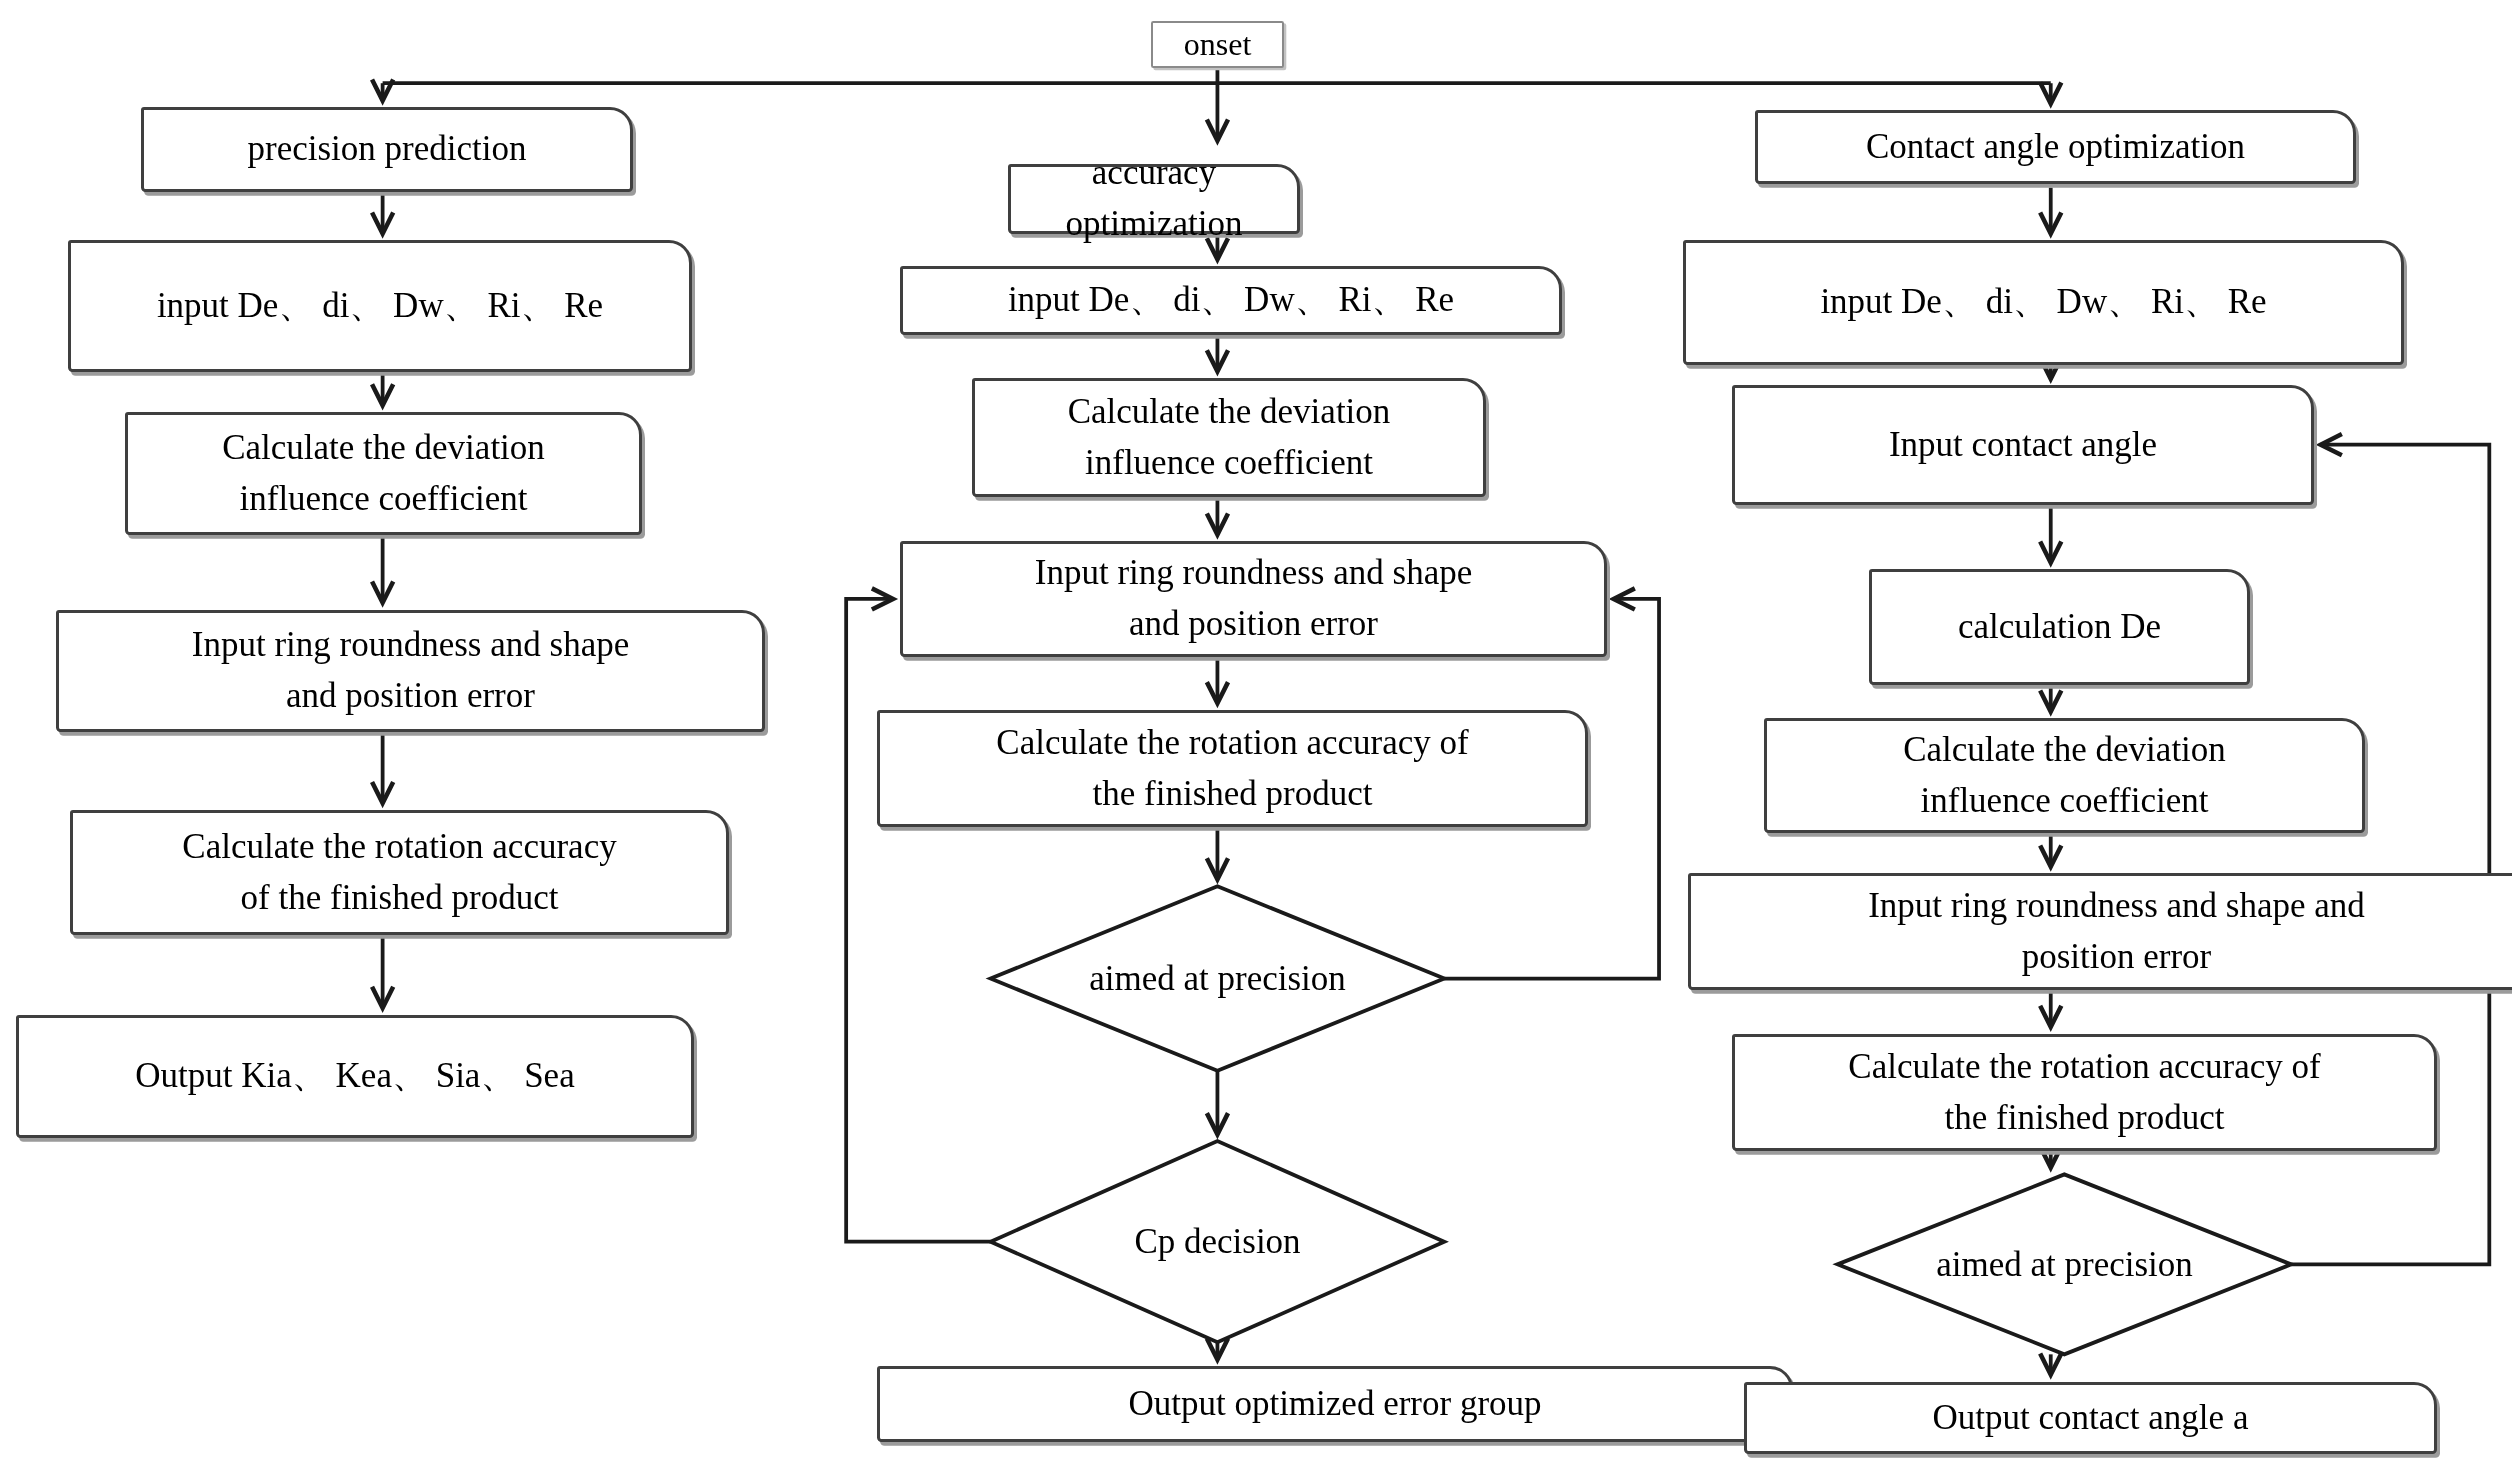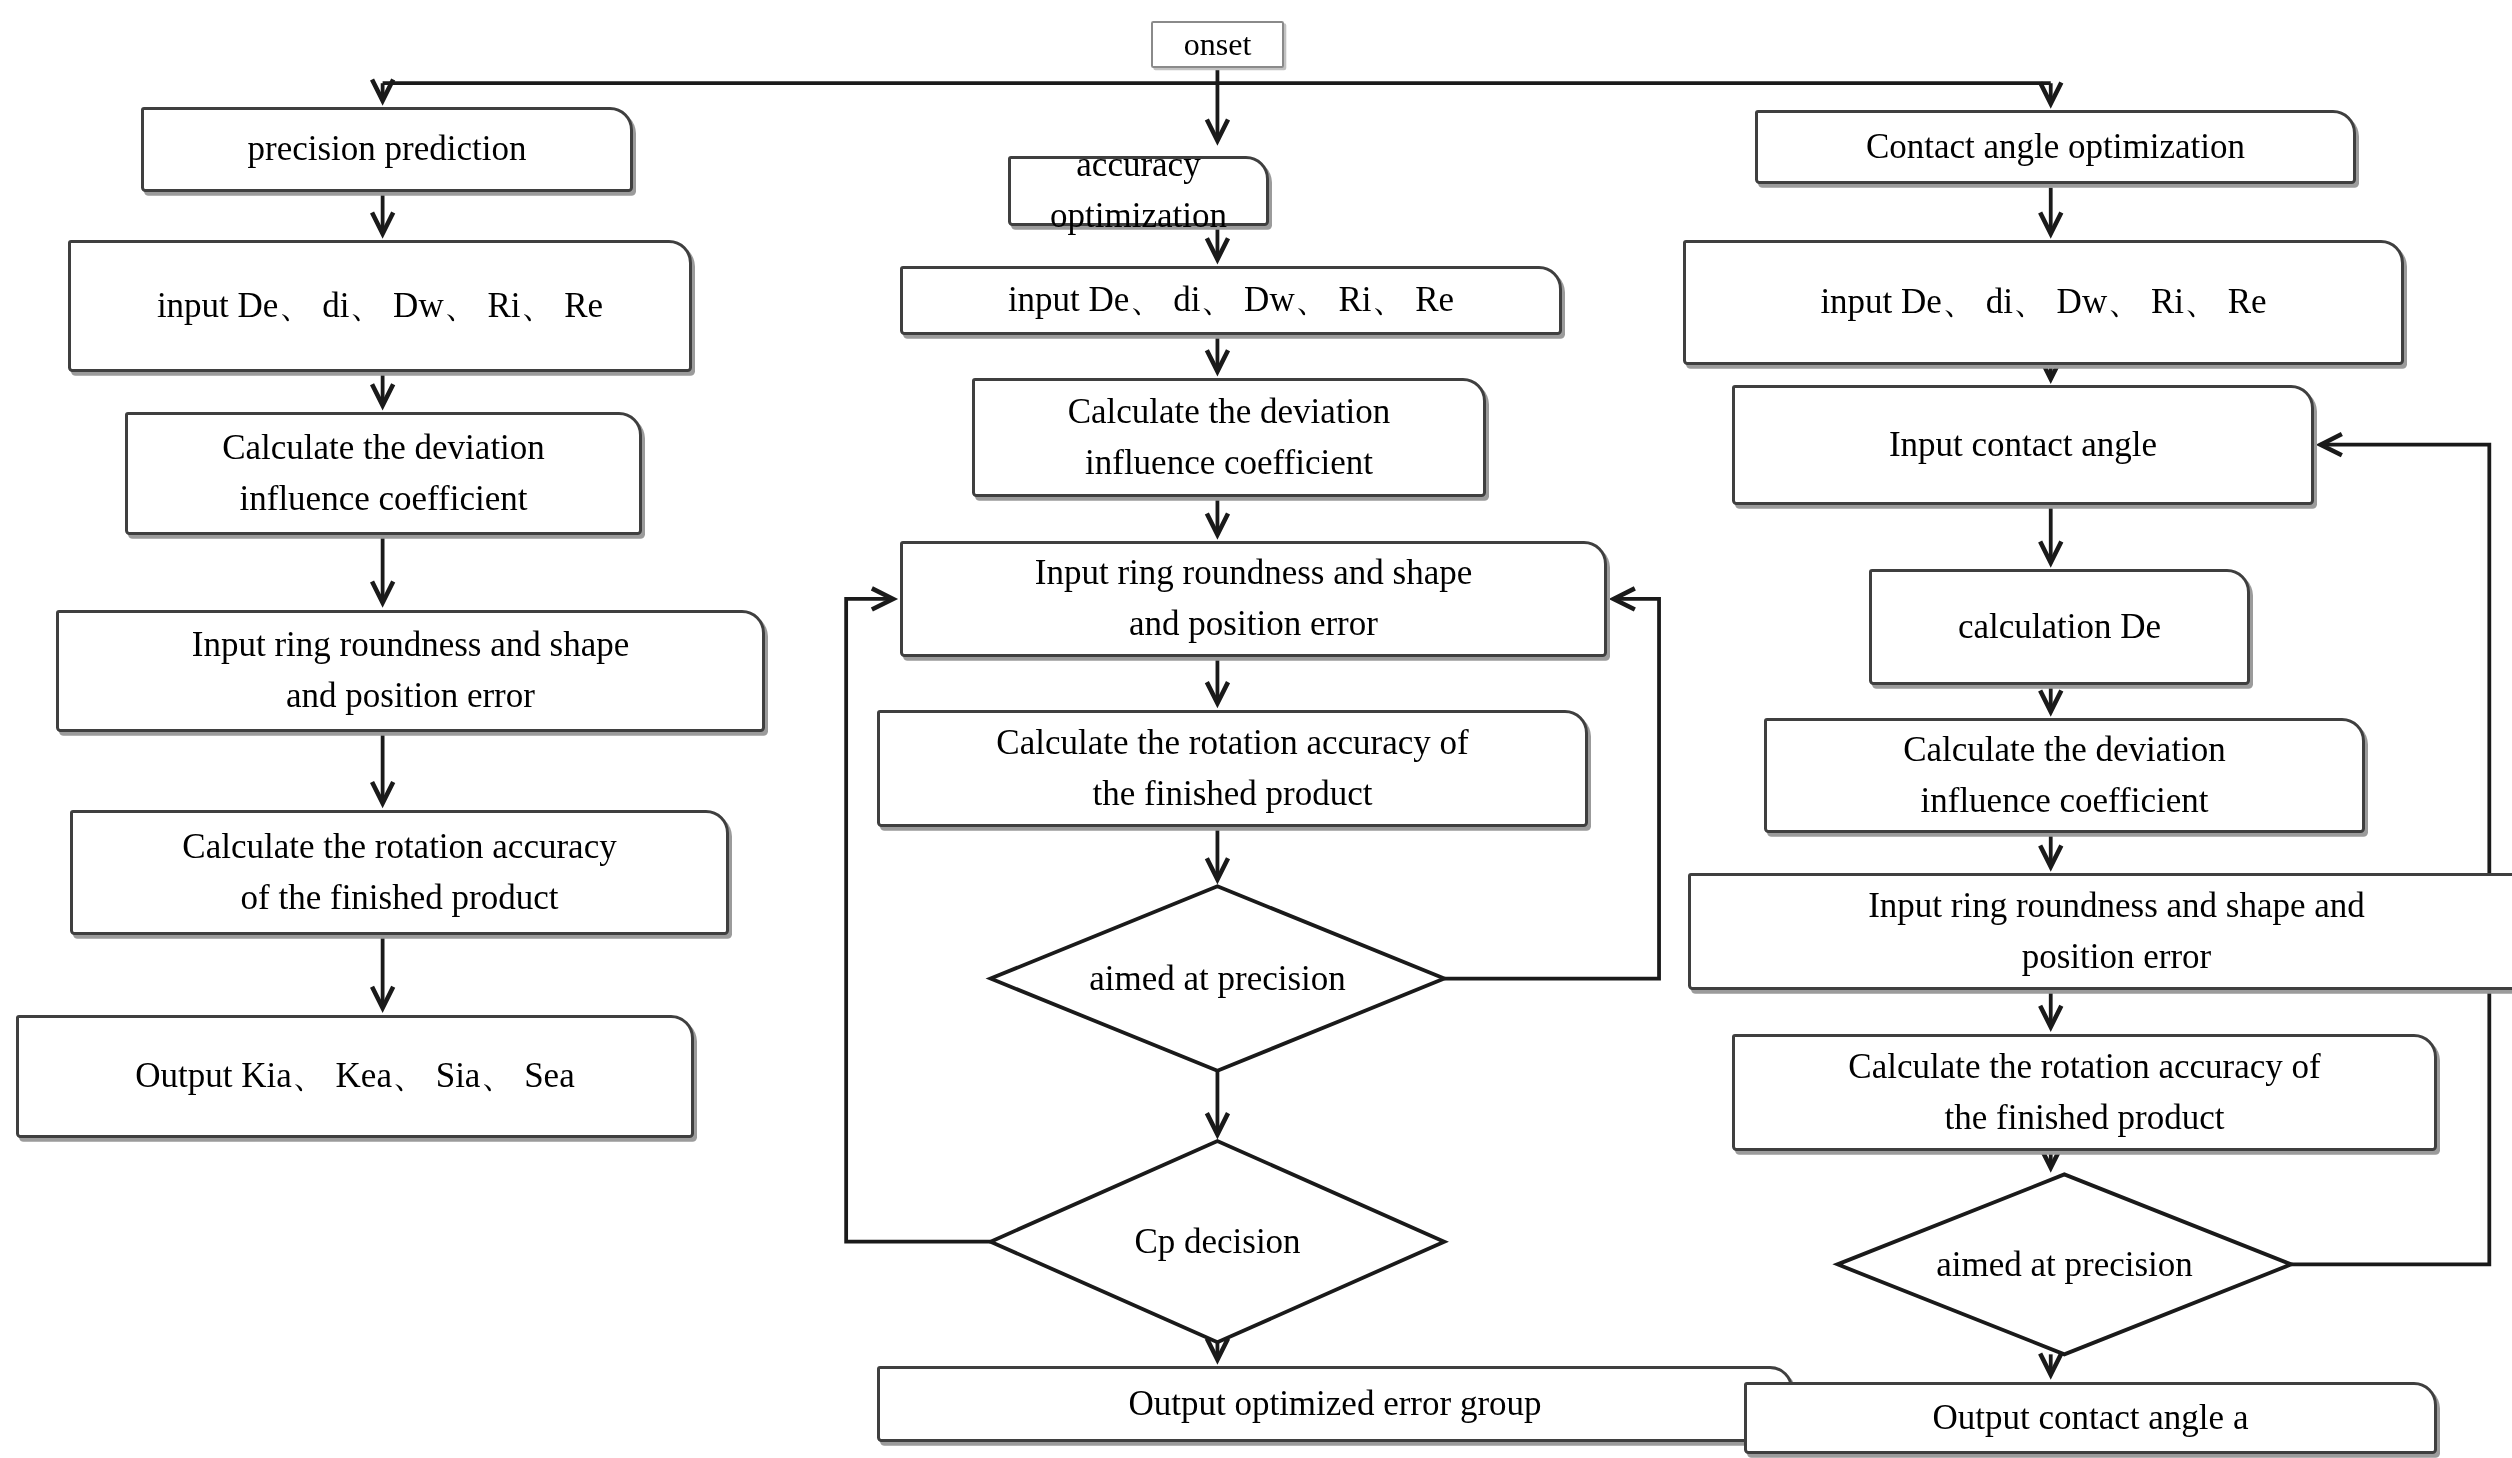--- a/index.html
+++ b/index.html
@@ -53,21 +53,21 @@
   
   #onset{left:1151px;top:21px;width:133px;height:47px;}
 
   #l0{left:141px;top:107px;width:492px;height:85px;}
   #l1{left:68px;top:240px;width:624px;height:132px;}
   #l2{left:125px;top:412px;width:517px;height:123px;}
   #l3{left:56px;top:610px;width:709px;height:122px;}
   #l4{left:70px;top:810px;width:659px;height:125px;}
   #l5{left:16px;top:1015px;width:678px;height:123px;}
 
-  #m0{left:1008px;top:156px;width:261px;height:70px;}
+  #m0{left:1008px;top:164px;width:292px;height:70px;}
   #m1{left:900px;top:266px;width:662px;height:69px;}
   #m2{left:972px;top:378px;width:514px;height:119px;}
   #m3{left:900px;top:541px;width:707px;height:116px;}
   #m4{left:877px;top:710px;width:711px;height:117px;}
   #m5{left:877px;top:1366px;width:916px;height:76px;}
   #dm1-label{left:1006px;top:952px;width:423px;height:53px;}
   #dm2-label{left:1006px;top:1215px;width:423px;height:53px;}
 
   #r0{left:1755px;top:110px;width:601px;height:74px;}
   #r1{left:1683px;top:240px;width:721px;height:125px;}

